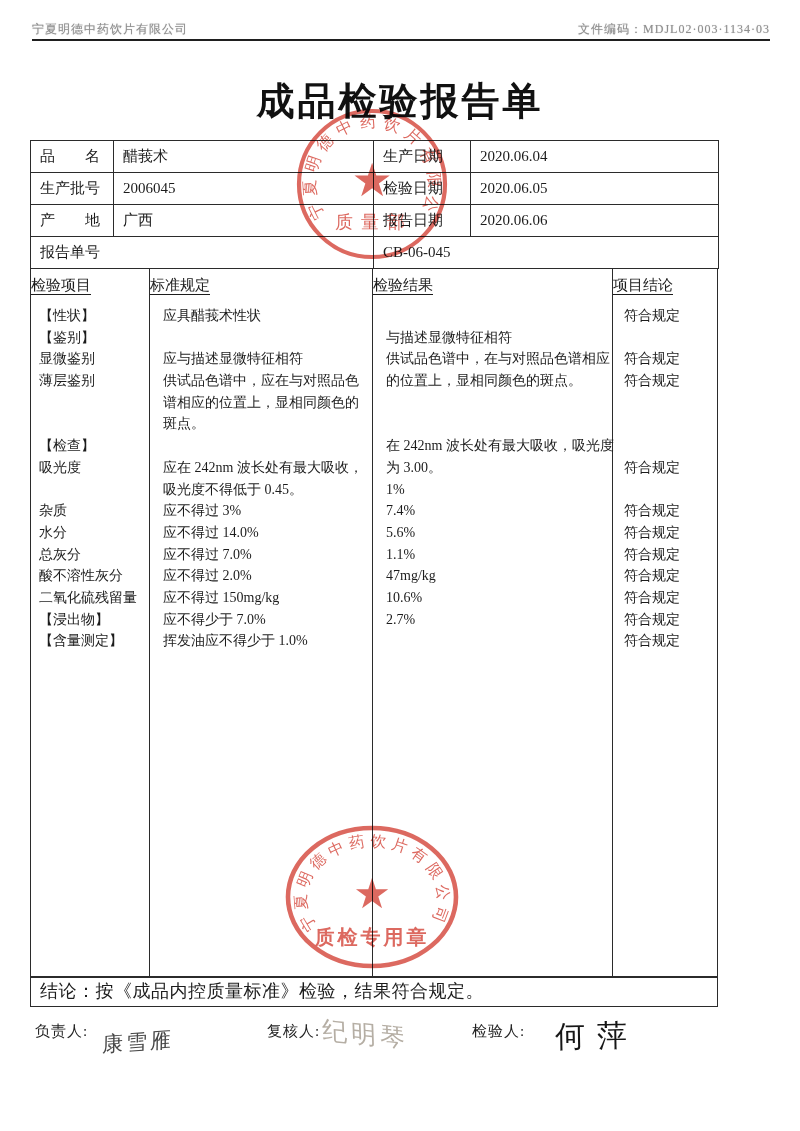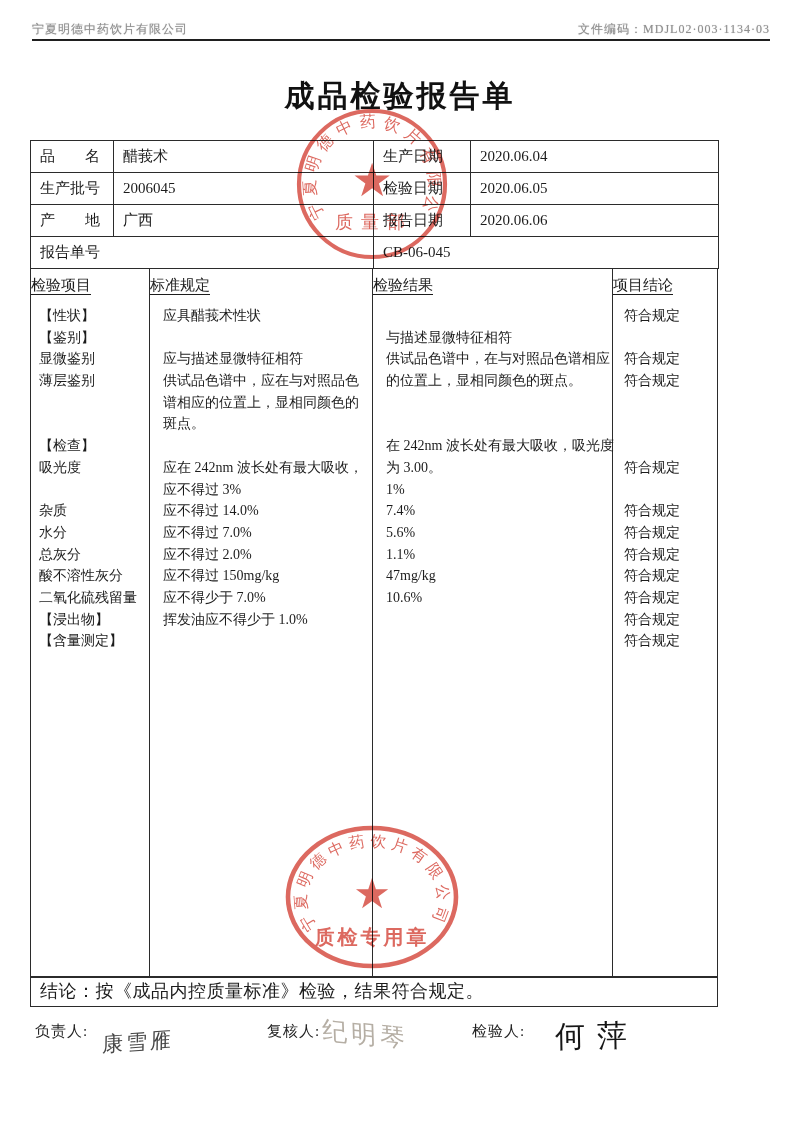--- a/index.html
+++ b/index.html
@@ -14,21 +14,21 @@
   .doc-header {
     position:absolute; left:32px; right:30px; top:20px; height:18px;
     display:flex; justify-content:space-between; align-items:flex-end;
     font-size:12px; color:#8f8f8f; letter-spacing:1px;
     text-shadow:0 0 1px rgba(150,150,150,.6);
   }
   .header-rule { position:absolute; left:32px; right:30px; top:39px; border-top:2.4px solid #1f1f1f; }
   
   .doc-title {
     position:absolute; left:0; right:0; top:76px; text-align:center;
-    font-size:30px; font-weight:bold; letter-spacing:3px; color:#111;
+    font-size:38px; font-weight:bold; letter-spacing:3px; color:#111;
   }
   
   table.info-table {
     position:absolute; left:30px; top:140px; width:688px;
     border-collapse:collapse; table-layout:fixed;
   }
   table.info-table td {
     border:1.6px solid #2b2b2b; height:32px; font-size:15px;
     padding:0 0 0 9px; white-space:nowrap; overflow:visible;
   }
@@ -159,20 +159,21 @@
         </div>
       <div class="mlines" id="col-1">
           <div class="mline">应具醋莪术性状</div>
           <div class="mline">&nbsp;</div>
           <div class="mline">应与描述显微特征相符</div>
           <div class="mline">供试品色谱中，应在与对照品色</div>
           <div class="mline">谱相应的位置上，显相同颜色的</div>
           <div class="mline">斑点。</div>
           <div class="mline">&nbsp;</div>
           <div class="mline">应在 242nm 波长处有最大吸收，</div>
+          <div class="mline">吸光度不得低于 0.45。</div>
           <div class="mline">应不得过 3%</div>
           <div class="mline">应不得过 14.0%</div>
           <div class="mline">应不得过 7.0%</div>
           <div class="mline">应不得过 2.0%</div>
           <div class="mline">应不得过 150mg/kg</div>
           <div class="mline">应不得少于 7.0%</div>
           <div class="mline">挥发油应不得少于 1.0%</div>
         </div>
     </div>
     <div class="mcol mcol-2">
@@ -187,20 +188,21 @@
           <div class="mline">&nbsp;</div>
           <div class="mline">&nbsp;</div>
           <div class="mline">在 242nm 波长处有最大吸收，吸光度</div>
           <div class="mline">为 3.00。</div>
           <div class="mline">1%</div>
           <div class="mline">7.4%</div>
           <div class="mline">5.6%</div>
           <div class="mline">1.1%</div>
           <div class="mline">47mg/kg</div>
           <div class="mline">10.6%</div>
+          <div class="mline">2.7%</div>
         </div>
     </div>
     <div class="mcol mcol-3">
       <div class="mhead">
           <span>项目结论</span>
         </div>
       <div class="mlines" id="col-3">
           <div class="mline">符合规定</div>
           <div class="mline">&nbsp;</div>
           <div class="mline">符合规定</div>

